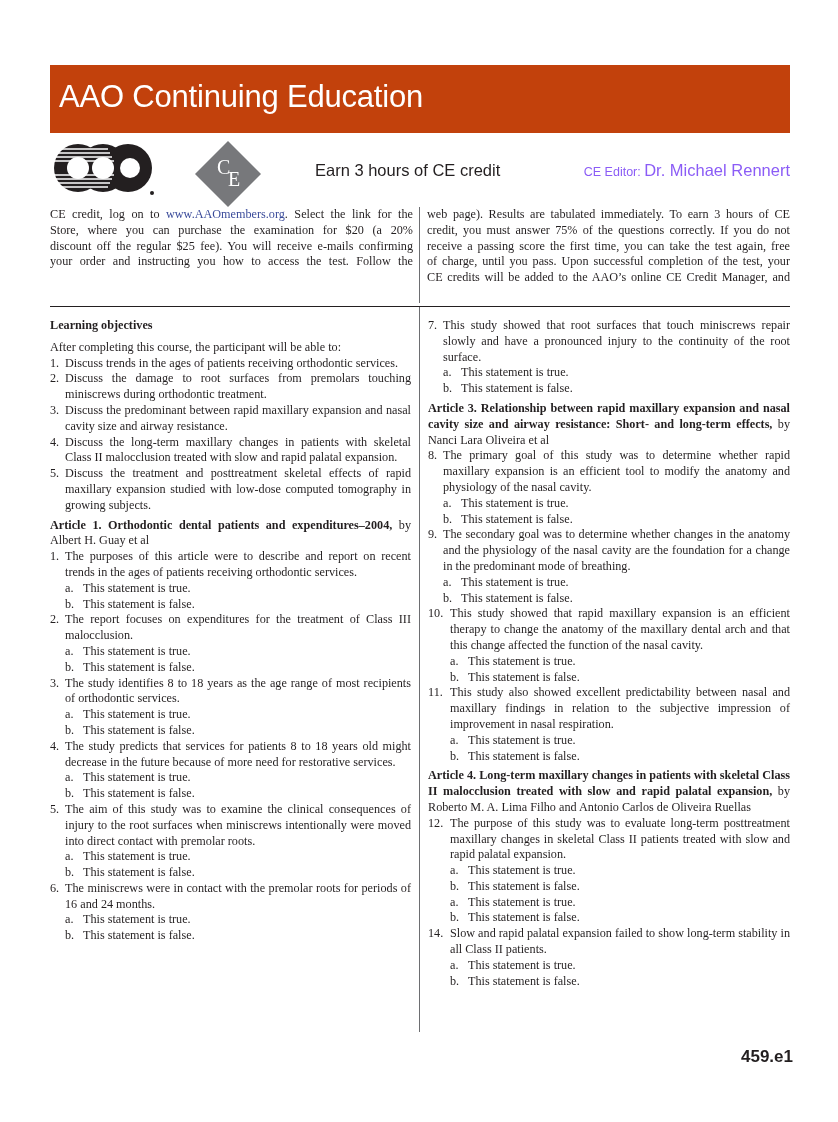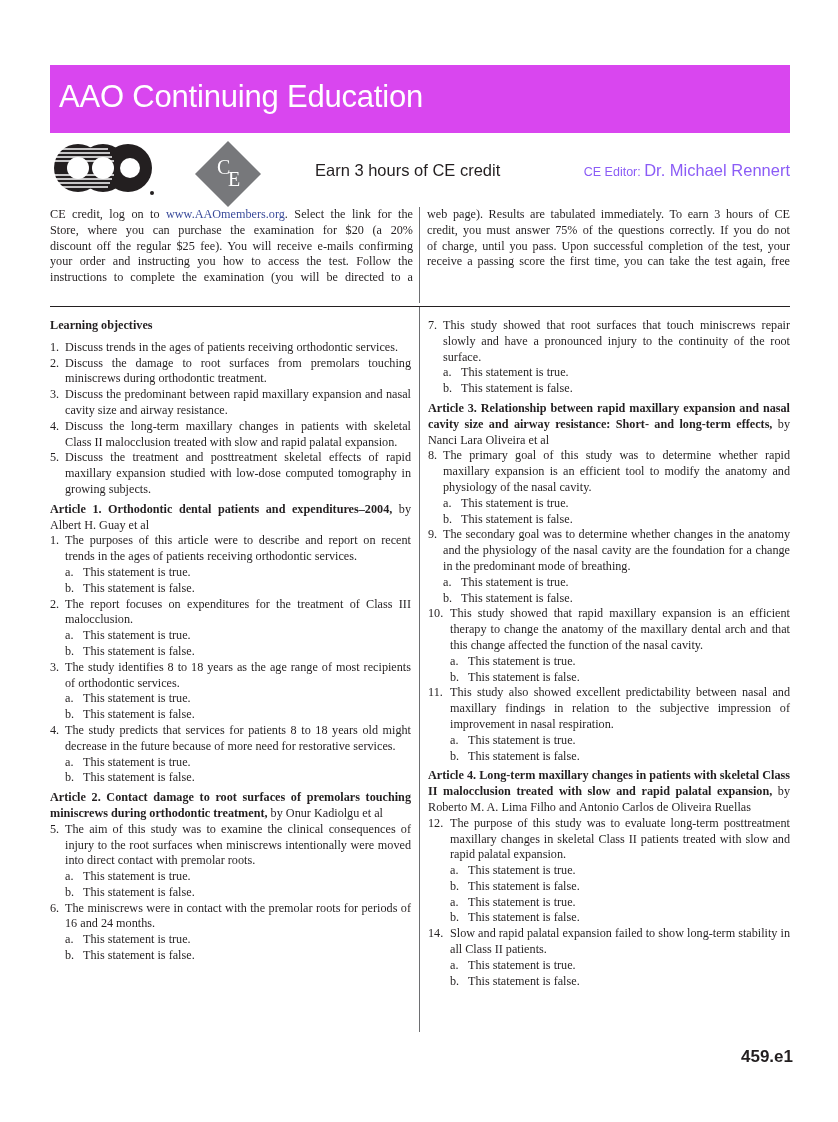--- a/index.html
+++ b/index.html
@@ -1,20 +1,20 @@
 <!DOCTYPE html>
 <html><head>
   <meta charset="utf-8">
   <style>
     html, body { margin: 0; padding: 0; background: #ffffff; }
     body { width: 838px; height: 1122px; position: relative; overflow: hidden; color: #231f20; }
 
     .header-bar {
       position: absolute; left: 50px; top: 65px; width: 740px; height: 68px;
-      background: #d946ef;
+      background: #c2410c;
     }
     .header-title {
       position: absolute; left: 9px; top: 14px;
       color: #ffffff; font-size: 31px; letter-spacing: -0.2px;
       font-family: "Liberation Sans", "DejaVu Sans", sans-serif;
     }
 
     .logo-aao { position: absolute; left: 50px; top: 141px; width: 106px; height: 56px; }
     .logo-ce { position: absolute; left: 195px; top: 141px; width: 66px; height: 66px; }
 
@@ -107,35 +107,36 @@
 <div class="earn-text">Earn 3 hours of CE credit</div>
 <div class="editor-wrap">
   <span class="editor-label">CE Editor: </span><span class="editor-name">Dr. Michael Rennert</span>
 </div>
 
 <div class="col instr-left">
   <span class="line"><span>CE credit, log on to </span><span class="link">www.AAOmembers.org</span><span>. Select the link for the</span></span>
   <span class="line">Store, where you can purchase the examination for $20 (a 20%</span>
   <span class="line">discount off the regular $25 fee). You will receive e-mails confirming</span>
   <span class="line">your order and instructing you how to access the test. Follow the</span>
-  <span class="line">instructions to complete the examination (you will be directed to a</span>
 </div>
 <div class="vdivider-top"></div>
 <div class="col instr-right">
   <span class="line">web page). Results are tabulated immediately. To earn 3 hours of CE</span>
   <span class="line">credit, you must answer 75% of the questions correctly. If you do not</span>
+  <span class="line">receive a passing score the first time, you can take the test again, free</span>
   <span class="line">of charge, until you pass. Upon successful completion of the test, your</span>
-  <span class="line">receive a passing score the first time, you can take the test again, free</span>
+  <span class="line">CE credits will be added to the AAO’s online CE Credit Manager, and</span>
 </div>
 
 <div class="hdivider"></div>
 <div class="vdivider-main"></div>
 
 <div class="col main-left">
   <div class="section-head">Learning objectives</div>
+  <div class="intro">After completing this course, the participant will be able to:</div>
   <div class="obj">
       <span class="num">1.</span>
       <span class="txt">Discuss trends in the ages of patients receiving orthodontic services.</span>
     </div>
   <div class="obj">
       <span class="num">2.</span>
       <span class="txt">Discuss the damage to root surfaces from premolars touching miniscrews during orthodontic treatment.</span>
     </div>
   <div class="obj">
       <span class="num">3.</span>
@@ -202,21 +203,20 @@
     <div class="opt">
         <span class="letter">a.</span>
         <span>This statement is true.</span>
       </div>
     <div class="opt">
         <span class="letter">b.</span>
         <span>This statement is false.</span>
       </div>
   </div>
 
-  <div class="article-head"><b>Article 2. Contact damage to root surfaces of premolars touching miniscrews during orthodontic treatment,</b><span> by Onur Kadiolgu et al</span></div>
 
   <div class="q-block">
     <div class="q">
         <span class="num">5.</span>
         <span class="txt">The aim of this study was to examine the clinical consequences of injury to the root surfaces when miniscrews intentionally were moved into direct contact with premolar roots.</span>
       </div>
     <div class="opt">
         <span class="letter">a.</span>
         <span>This statement is true.</span>
       </div>

